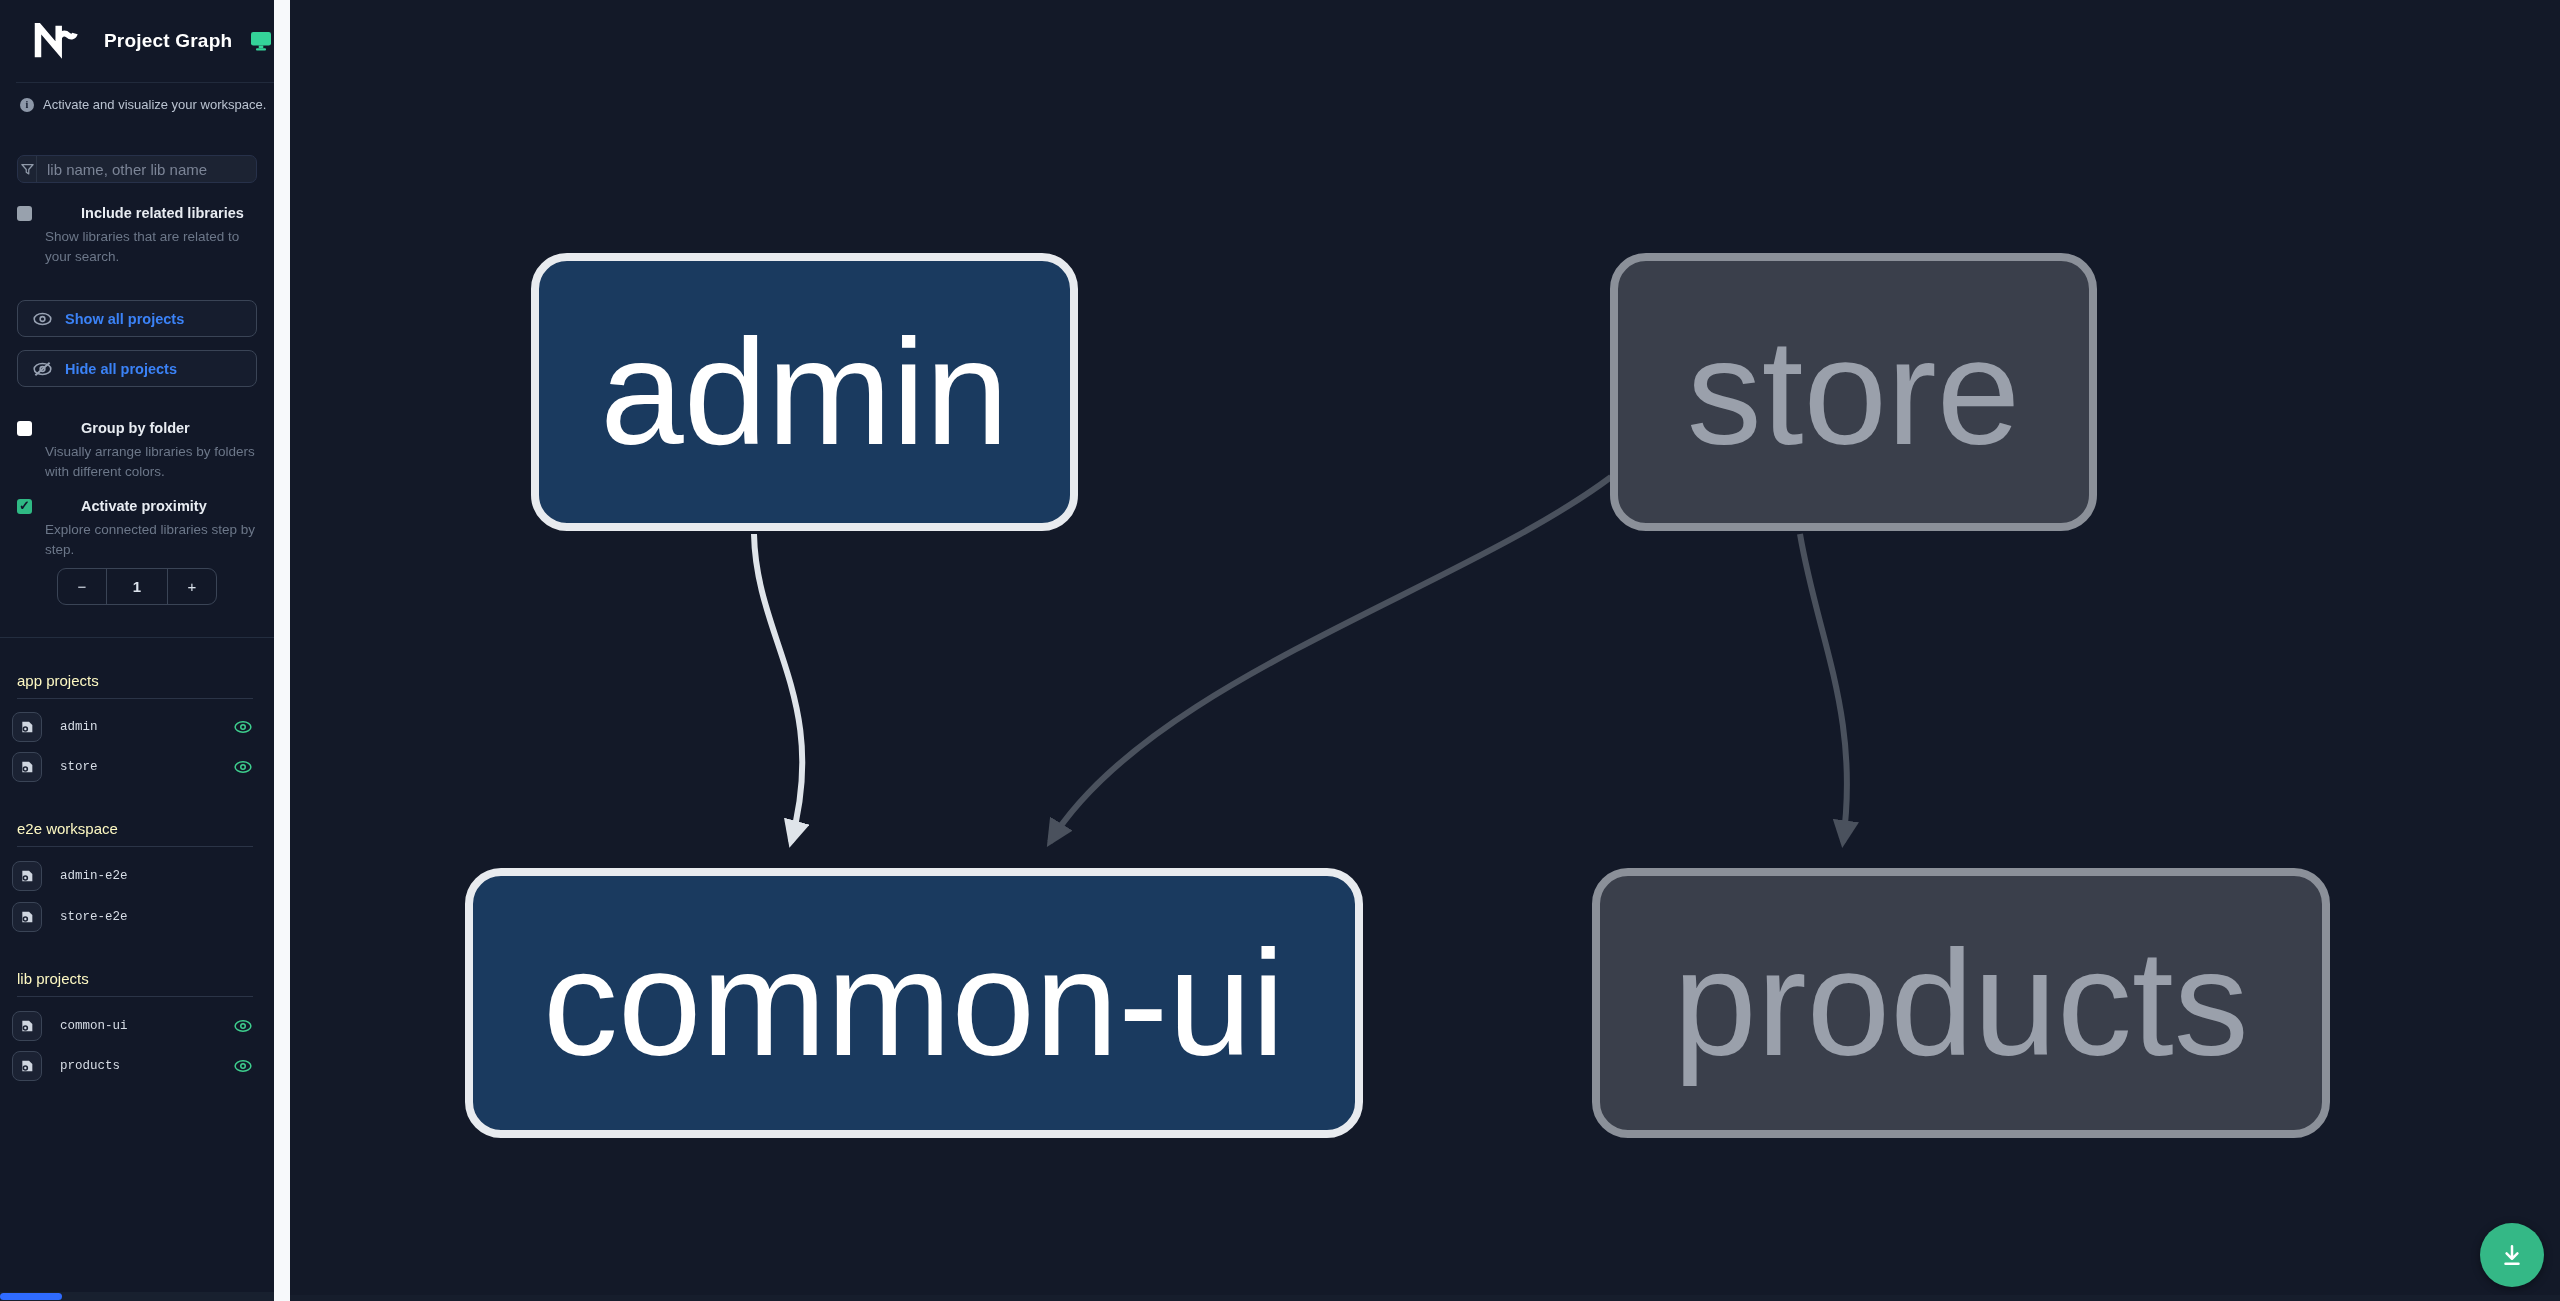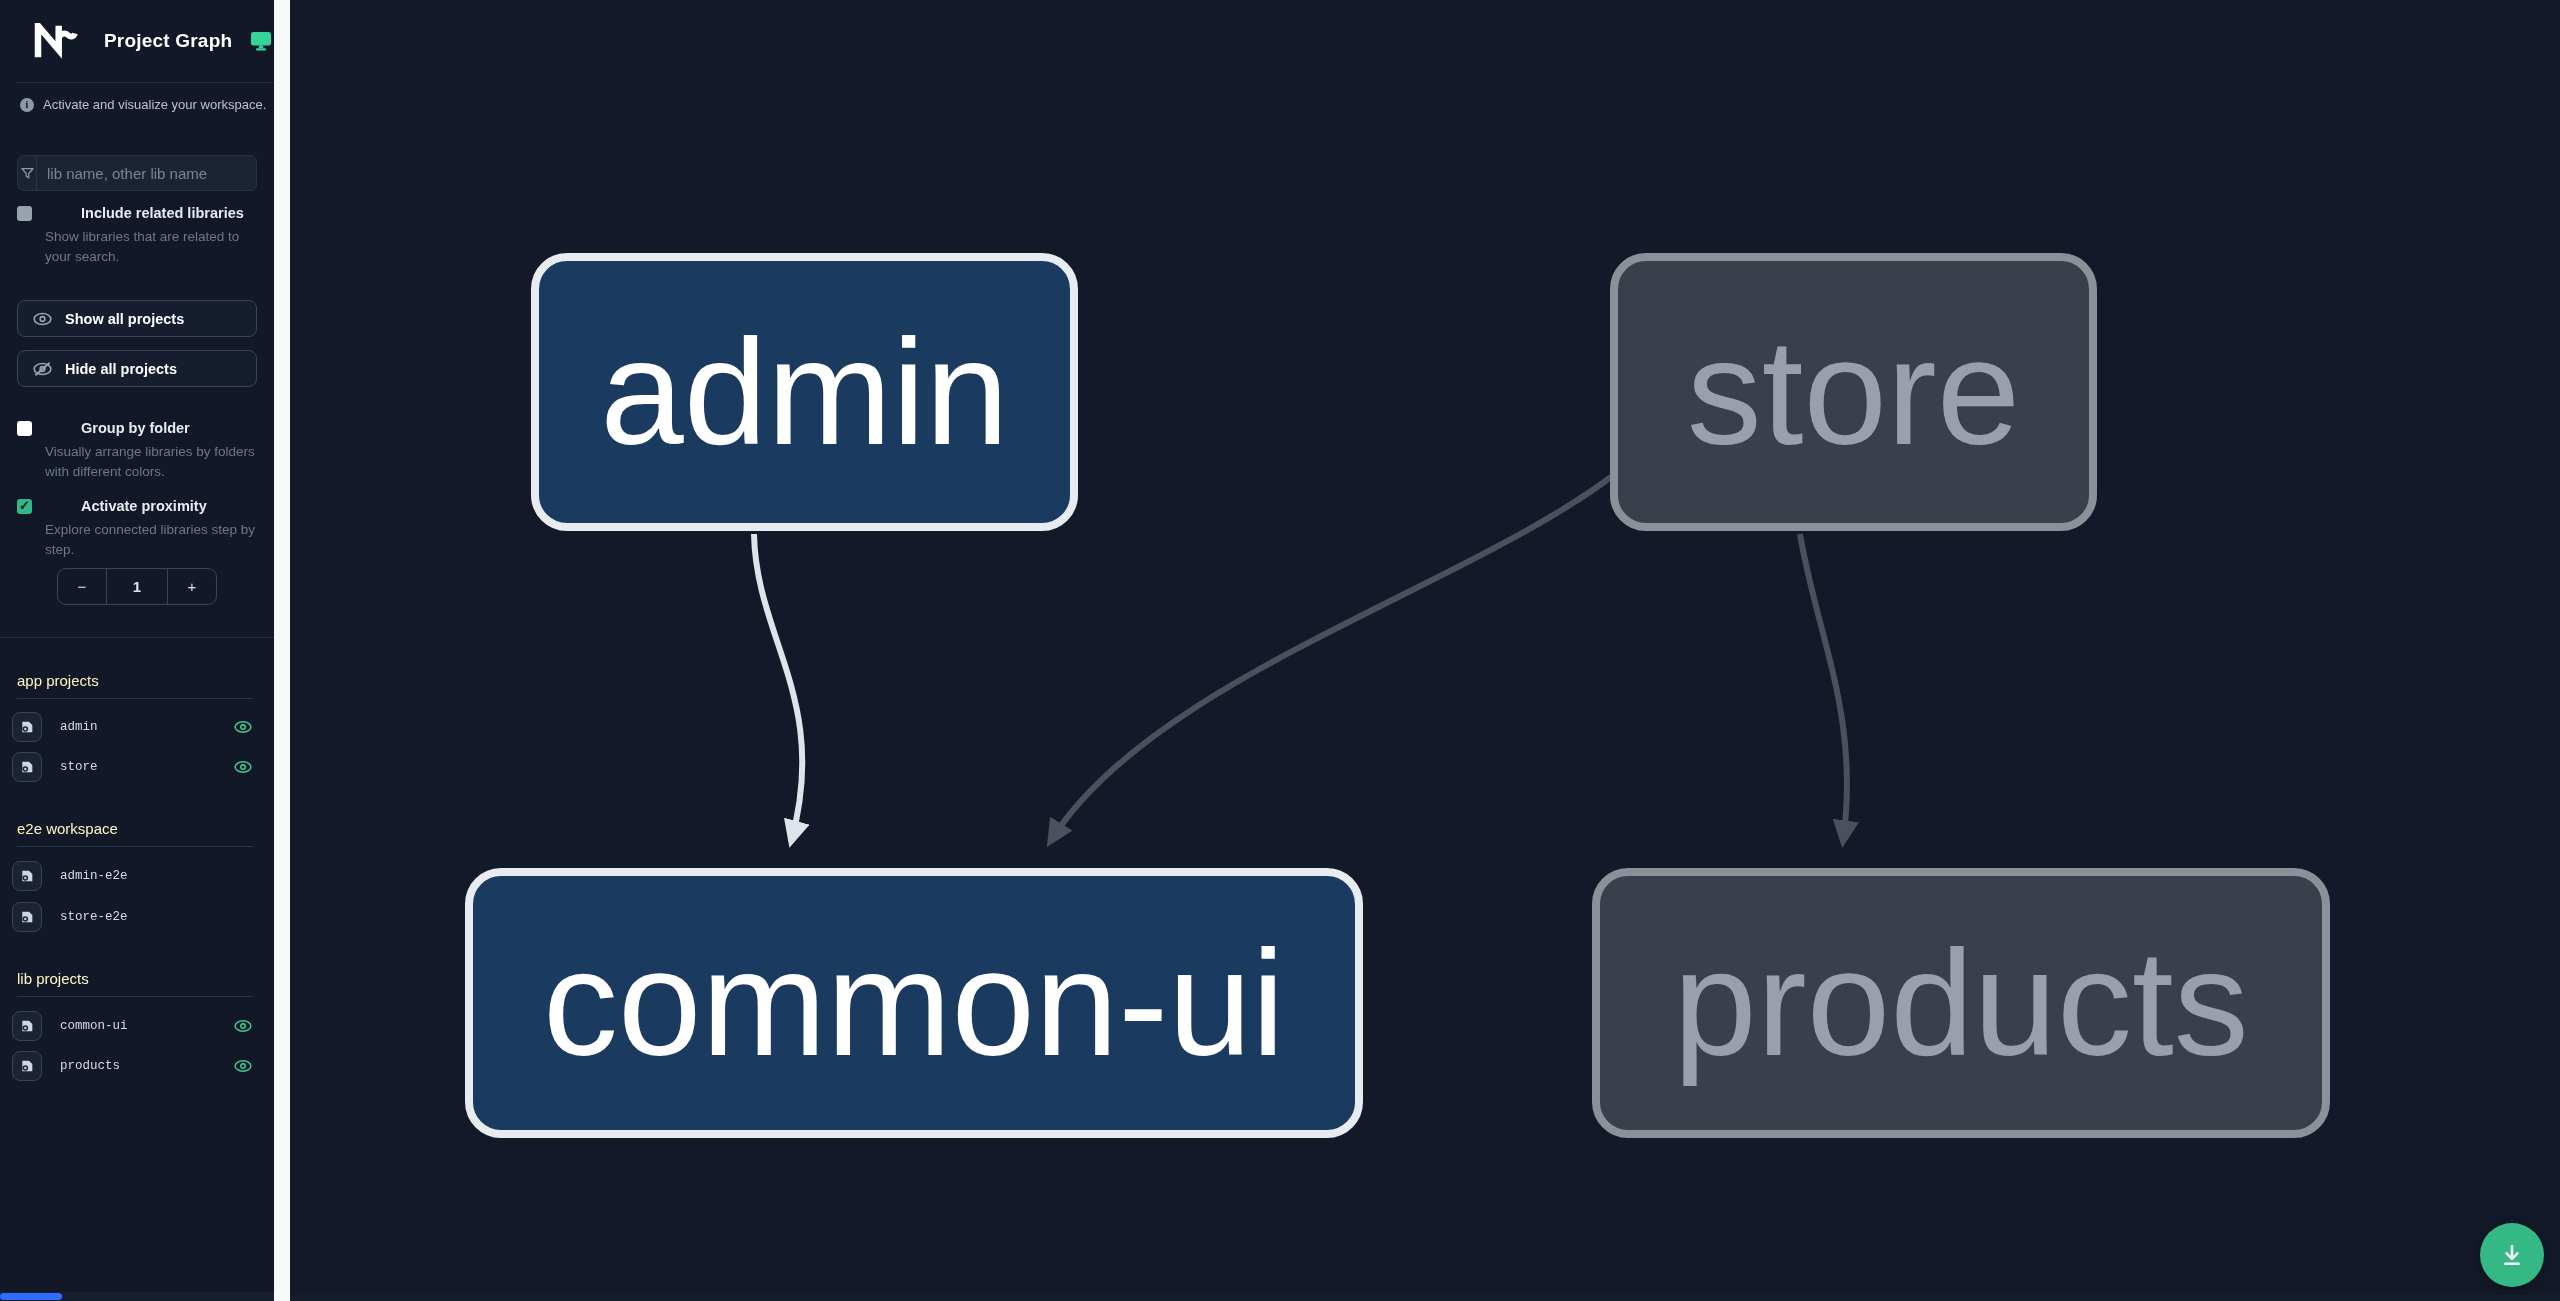--- a/index.html
+++ b/index.html
@@ -16,42 +16,42 @@
   .nx-logo { width:44px; height:36px; margin-left:18px; }
   .app-title { font-size:19px; font-weight:bold; color:#ffffff; margin-left:26px; letter-spacing:.2px; }
   .monitor-icon { margin-left:18px; width:22px; height:20px; cursor:pointer; }
 
   .tagline { position:absolute; left:0; top:97px; width:274px; display:flex; align-items:center; gap:9px; padding-left:20px; }
   .info-icon { width:14px; height:14px; border-radius:50%; background:#8d97a8; color:#10182b;
                font-size:10px; font-weight:bold; display:flex; align-items:center; justify-content:center;
                font-family:"Liberation Serif", serif; flex:0 0 auto; }
   .tagline span { font-size:13px; color:#bac3d1; }
 
-  .searchbox { position:absolute; left:17px; top:155px; width:240px; height:36px;
+  .searchbox { position:absolute; left:17px; top:155px; width:240px; height:28px;
                background:#1c2333; border:1px solid #27314a; border-radius:7px;
                display:flex; align-items:stretch; overflow:hidden; }
   .funnel-cell { width:33px; border-right:1px solid #2b3445; display:flex; align-items:center; justify-content:center; }
   .searchbox input { flex:1; background:transparent; border:none; outline:none;
                      font-size:15px; color:#dbe2ec; padding:0 10px;
                      font-family:"Liberation Sans", sans-serif; }
   .searchbox input::placeholder { color:#7b8496; opacity:1; }
 
   .toggle { position:absolute; left:17px; width:240px; display:flex; gap:13px; }
   .cb { width:15px; height:15px; border-radius:3px; margin-top:1px; flex:0 0 auto; cursor:pointer; position:relative; }
   .cb-gray  { background:#98a1ad; }
   .cb-white { background:#ffffff; }
   .cb-checked { background:#2fb984; }
   .cb-checked::after { content:"✓"; position:absolute; left:2px; top:-1px; font-size:13px; font-weight:bold; color:#10182b; }
   .toggle .lbl { font-size:14.5px; font-weight:600; color:#e8ecf2; line-height:1.15;margin-left:36px; }
   .toggle .desc { font-size:13.5px; color:#6c7789; line-height:1.5; margin-top:5px; max-width:214px; }
 
   .sb-btn { position:absolute; left:17px; width:240px; height:37px; border:1px solid #3a4456;
             background:#161d2e; border-radius:8px; display:flex; align-items:center; gap:13px;
             padding-left:15px; cursor:pointer; }
-  .sb-btn span { font-size:14.5px; font-weight:600; color:#ffffff; }
+  .sb-btn span { font-size:14.5px; font-weight:600; color:#3b82f6; }
 
   .counter { position:absolute; left:57px; top:568px; width:160px; height:37px;
              border:1px solid #3a4456; border-radius:9px; display:flex; overflow:hidden; }
   .counter > div { display:flex; align-items:center; justify-content:center; font-size:15px; color:#dbe2ec; }
   .counter .dec { width:49px; border-right:1px solid #3a4456; cursor:pointer; }
   .counter .val { flex:1; font-weight:600; }
   .counter .inc { width:49px; border-left:1px solid #3a4456; cursor:pointer; }
 
   .sb-divider { position:absolute; left:0; top:637px; width:274px; height:1px; background:#232d3f; }
 

